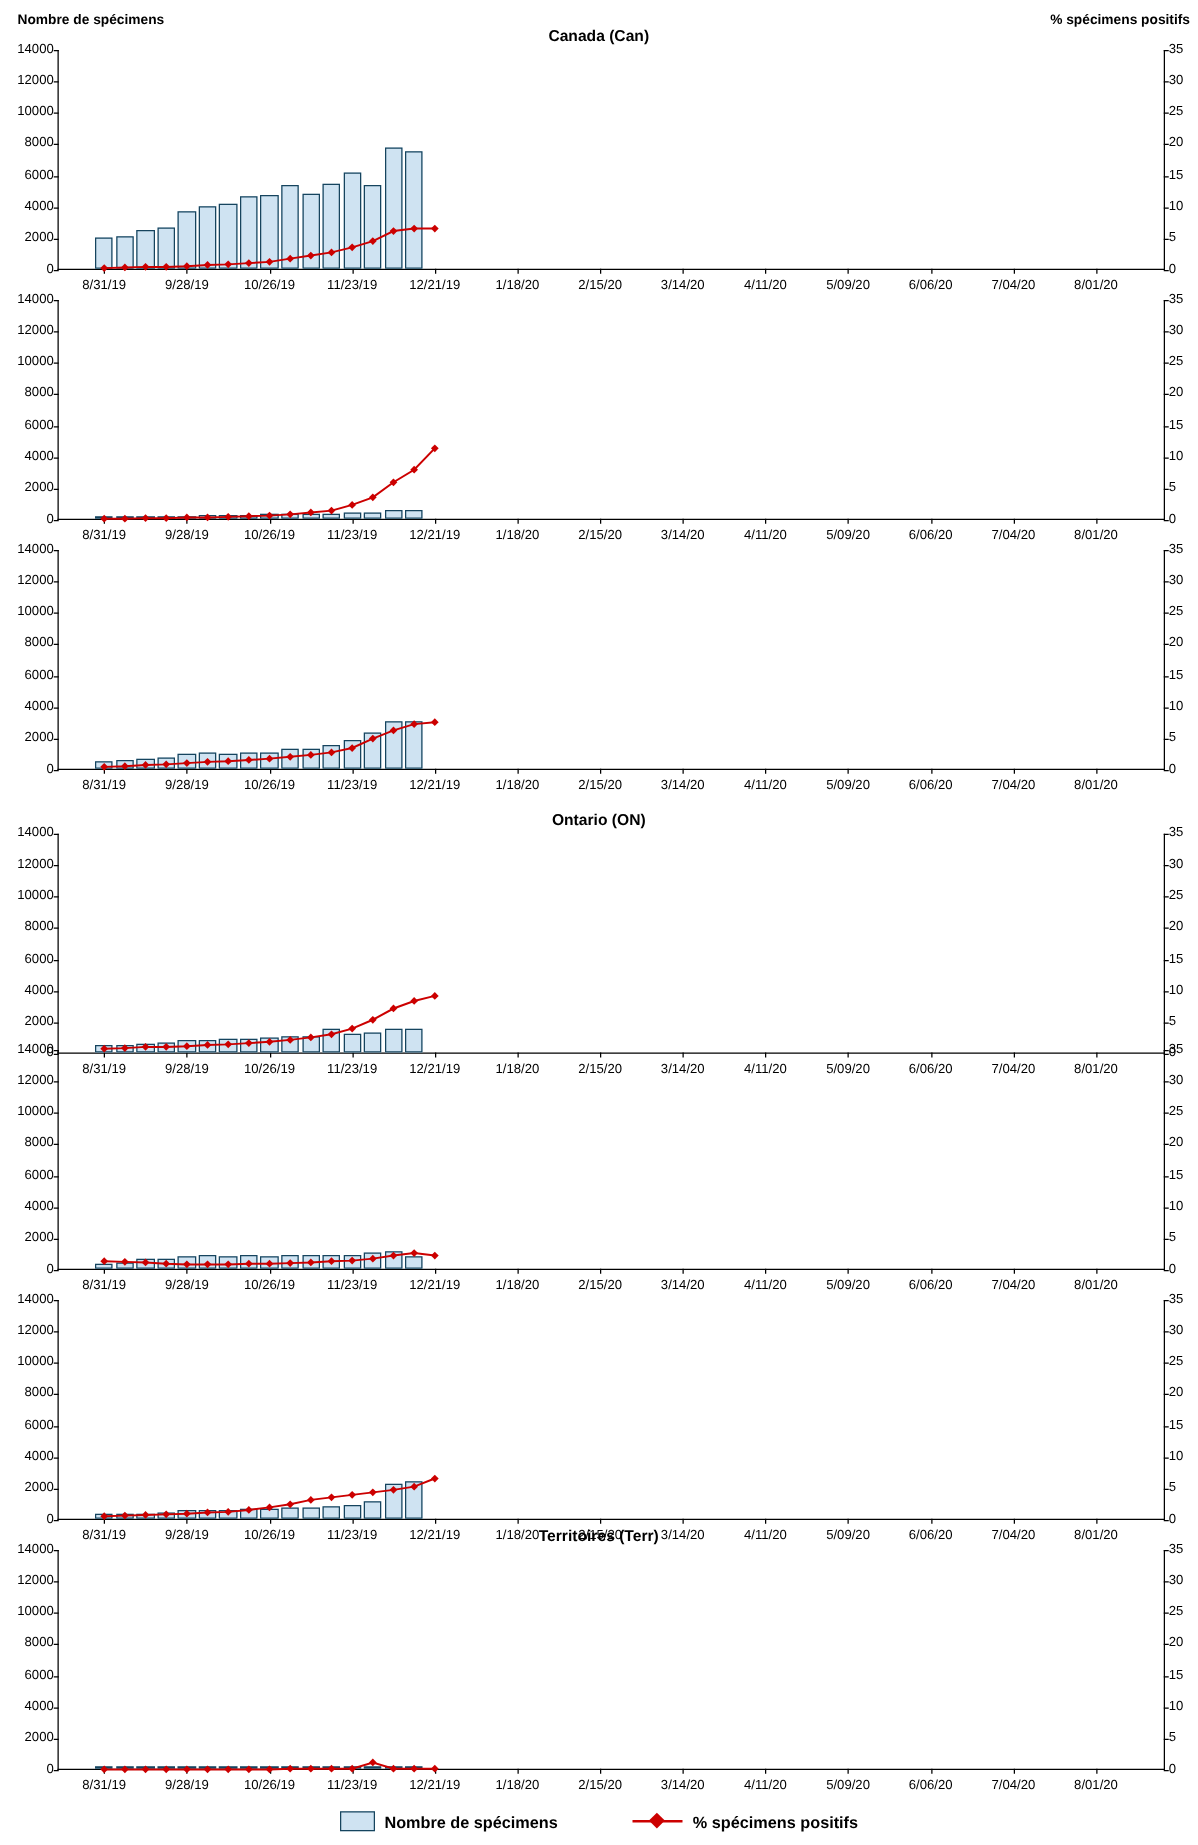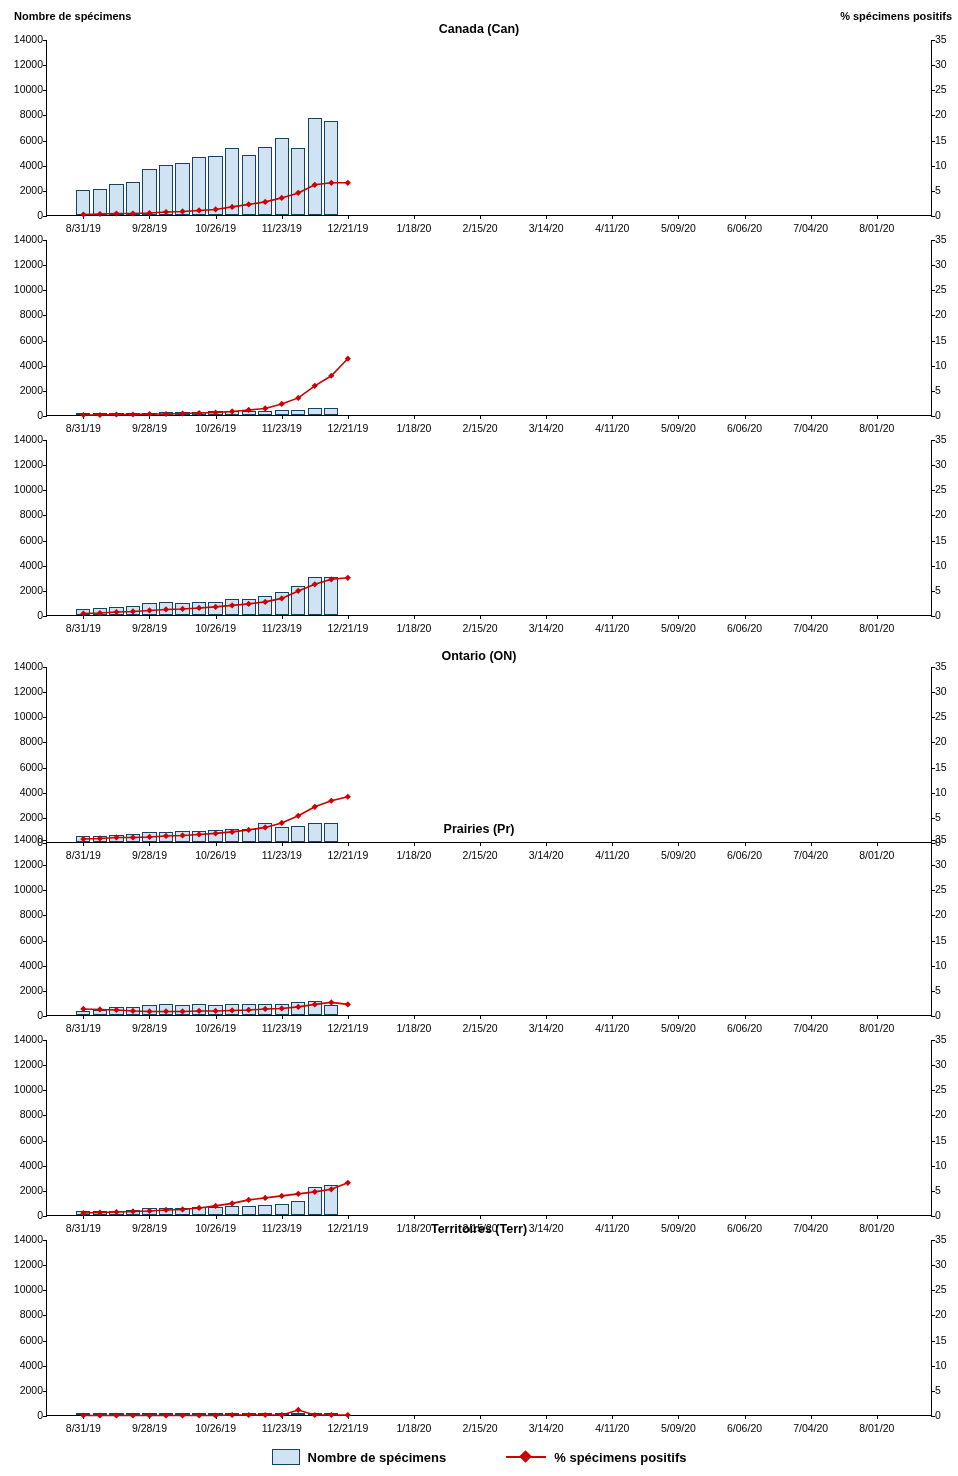--- a/index.html
+++ b/index.html
@@ -501,21 +501,20 @@
             <polygon points="218.19402985074626,157.31142857142856 221.29402985074626,160.41142857142856 218.19402985074626,163.51142857142855 215.09402985074627,160.41142857142856" fill="#cc0000"></polygon>
             <polygon points="234.72388059701493,152.7857142857143 237.82388059701492,155.8857142857143 234.72388059701493,158.9857142857143 231.62388059701493,155.8857142857143" fill="#cc0000"></polygon>
             <polygon points="251.2537313432836,145.74571428571429 254.35373134328358,148.84571428571428 251.2537313432836,151.94571428571427 248.1537313432836,148.84571428571428" fill="#cc0000"></polygon>
             <polygon points="267.7835820895522,136.6942857142857 270.88358208955225,139.7942857142857 267.7835820895522,142.8942857142857 264.6835820895522,139.7942857142857" fill="#cc0000"></polygon>
             <polygon points="284.3134328358209,130.66 287.4134328358209,133.76 284.3134328358209,136.85999999999999 281.21343283582087,133.76" fill="#cc0000"></polygon>
             <polygon points="300.84328358208955,126.63714285714286 303.9432835820896,129.73714285714286 300.84328358208955,132.83714285714285 297.74328358208953,129.73714285714286" fill="#cc0000"></polygon>
           </svg>
         </div>
       </div>
       <div class="panel" style="top: 822px; height: 216px;">
-        <div class="panel-title">Prairies (Pr)</div>
         <div class="plot" style="height: 176px;">
           <div class="ytick left" style="top: 170px;">0</div>
           <div class="tickmark left" style="top: 176px;"></div>
           <div class="ytick right" style="top: 170px;">0</div>
           <div class="tickmark right" style="top: 176px;"></div>
           <div class="ytick left" style="top: 144.857px;">2000</div>
           <div class="tickmark left" style="top: 150.857px;"></div>
           <div class="ytick right" style="top: 144.857px;">5</div>
           <div class="tickmark right" style="top: 150.857px;"></div>
           <div class="ytick left" style="top: 119.714px;">4000</div>

